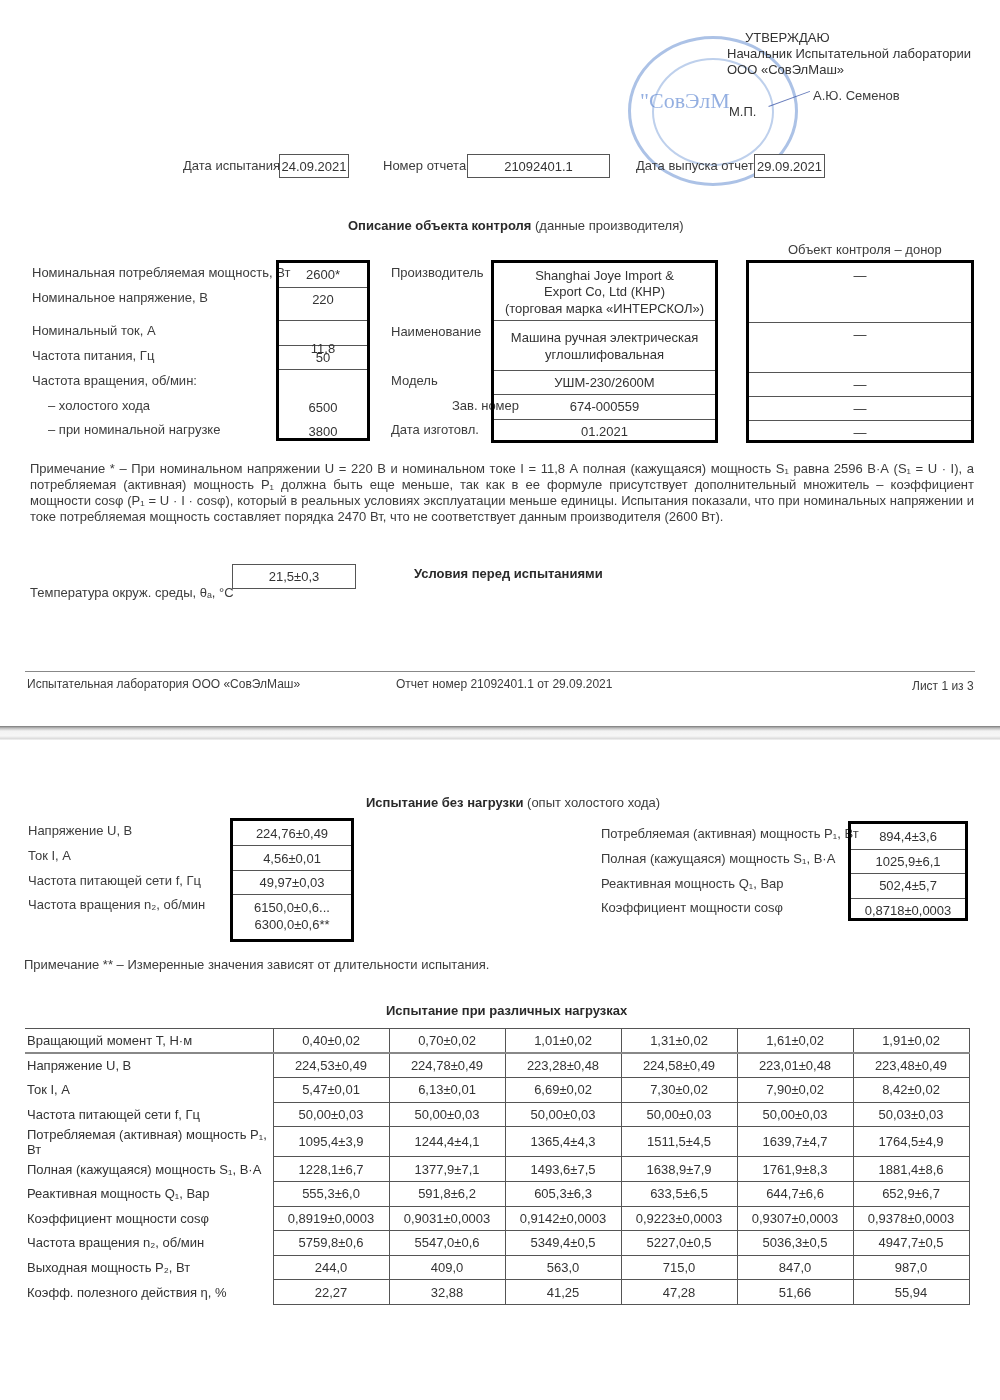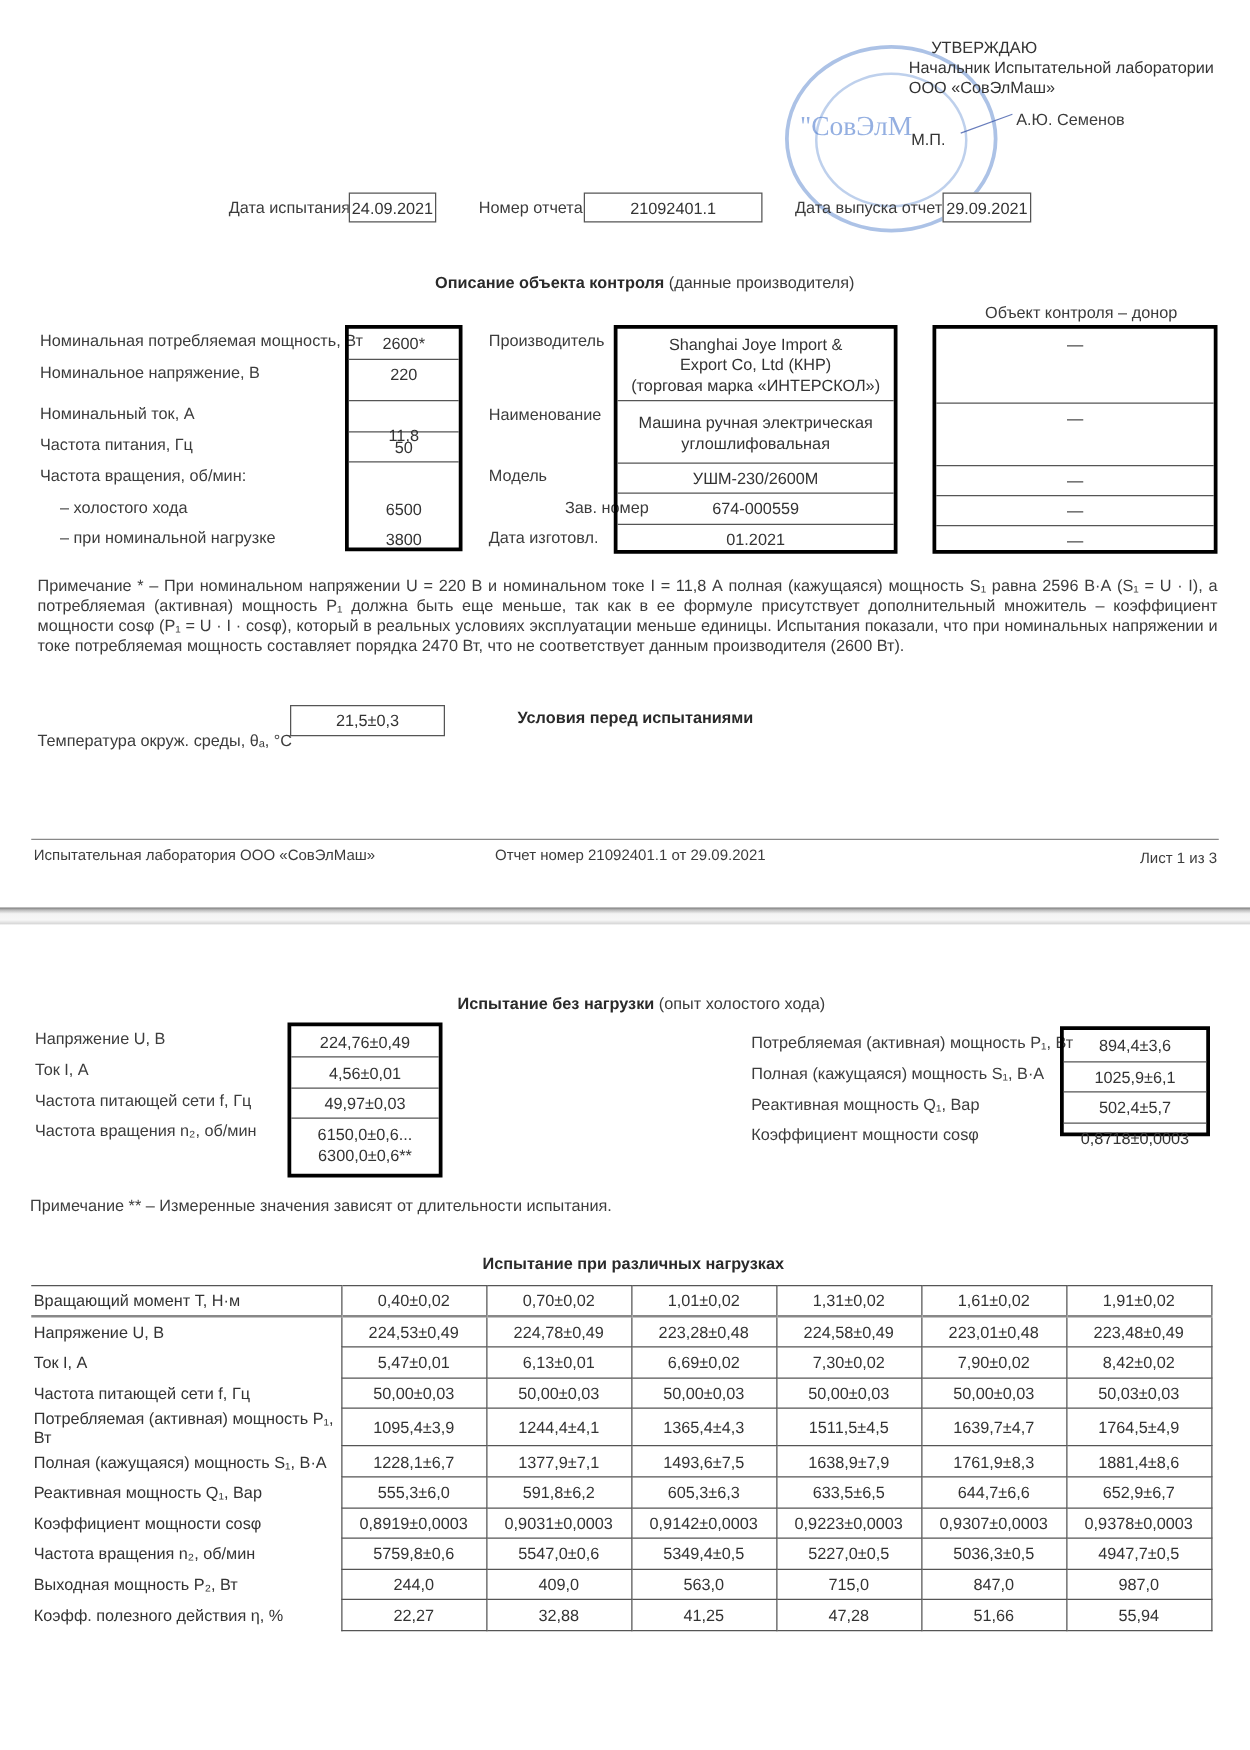--- a/index.html
+++ b/index.html
@@ -146,21 +146,21 @@
   <div class="cell-text" style="top:54px;">49,97±0,03</div>
   <div class="cell-text" style="top:79px;">6150,0±0,6...</div>
   <div class="cell-text" style="top:96px;">6300,0±0,6**</div>
 </div>
 
 <div class="lbl" style="left:601px; top:826px;">Потребляемая (активная) мощность P₁, Вт</div>
 <div class="lbl" style="left:601px; top:851px;">Полная (кажущаяся) мощность S₁, В·А</div>
 <div class="lbl" style="left:601px; top:876px;">Реактивная мощность Q₁, Вар</div>
 <div class="lbl" style="left:601px; top:900px;">Коэффициент мощности cosφ</div>
 
-<div class="tbl" style="left:848px; top:821px; width:120px; height:88px;">
+<div class="tbl" style="left:848px; top:821px; width:120px; height:100px;">
   <div class="row-line" style="top:25px;"></div>
   <div class="row-line" style="top:49px;"></div>
   <div class="row-line" style="top:74px;"></div>
   <div class="cell-text" style="top:5px;">894,4±3,6</div>
   <div class="cell-text" style="top:30px;">1025,9±6,1</div>
   <div class="cell-text" style="top:54px;">502,4±5,7</div>
   <div class="cell-text" style="top:79px;">0,8718±0,0003</div>
 </div>
 
 <div class="lbl" style="left:24px; top:957px;">Примечание ** – Измеренные значения зависят от длительности испытания.</div>

